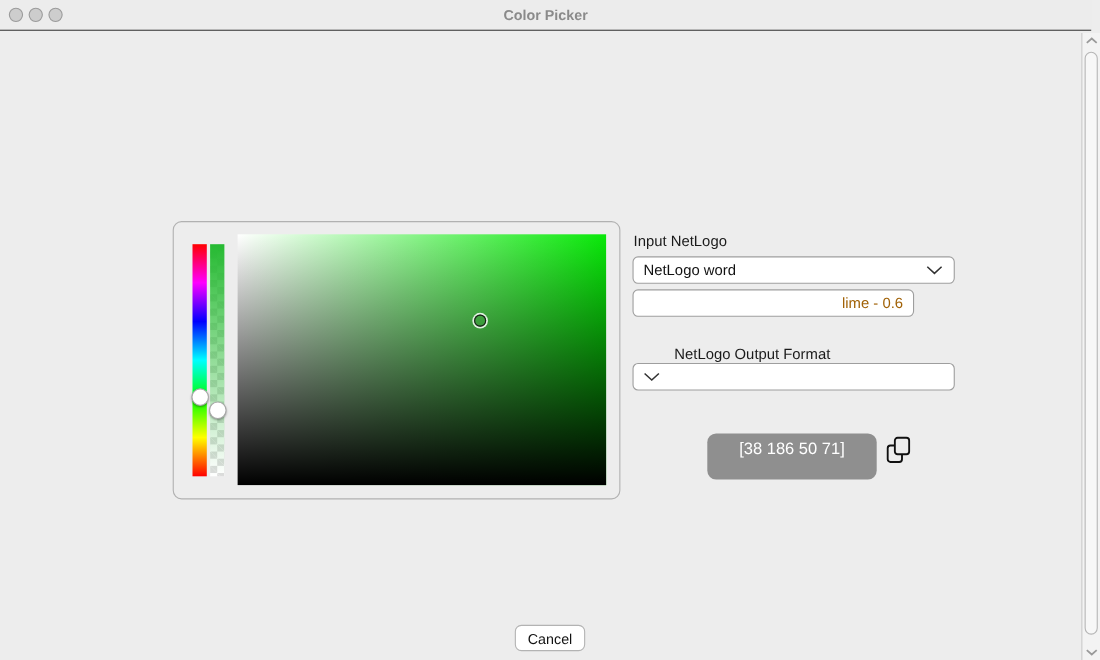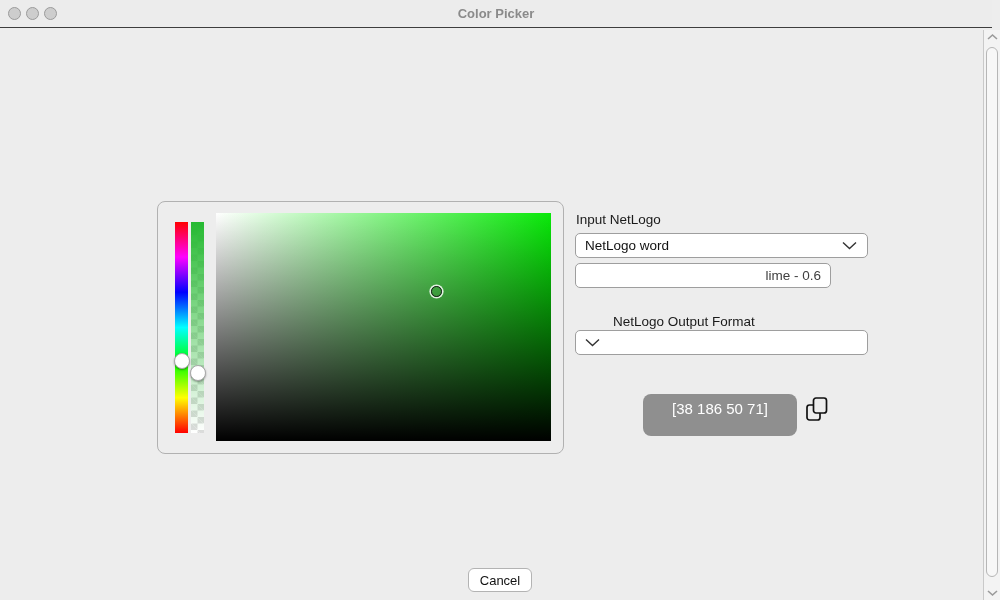--- a/index.html
+++ b/index.html
@@ -103,21 +103,21 @@
     font-size: 13.5px; color: #111;
   }
   #input-format-select { top: 233px; }
   #output-format-select { top: 330px; }
   .dropdown .dd-label { flex: 1; }
   .dd-chevron { width: 15px; height: 9px; color: #333; }
 
   #color-value-input {
     position: absolute; left: 575px; top: 263px; width: 256px; height: 25px;
     background: #ffffff; border: 1px solid #9e9e9e; border-radius: 5px;
-    font-size: 13.5px; color: #404040; text-align: right; padding: 0 9px;
+    font-size: 13.5px; color: #a16207; text-align: right; padding: 0 9px;
     font-family: "Liberation Sans", "DejaVu Sans", sans-serif;
   }
 
   
   #result-button {
     position: absolute; left: 643px; top: 394px; width: 154px; height: 42px;
     background: #8f8f8f; border: none; border-radius: 8px;
     color: #ffffff; font-size: 15px; text-align: center; line-height: 30px;
   }
   #copy-button {

